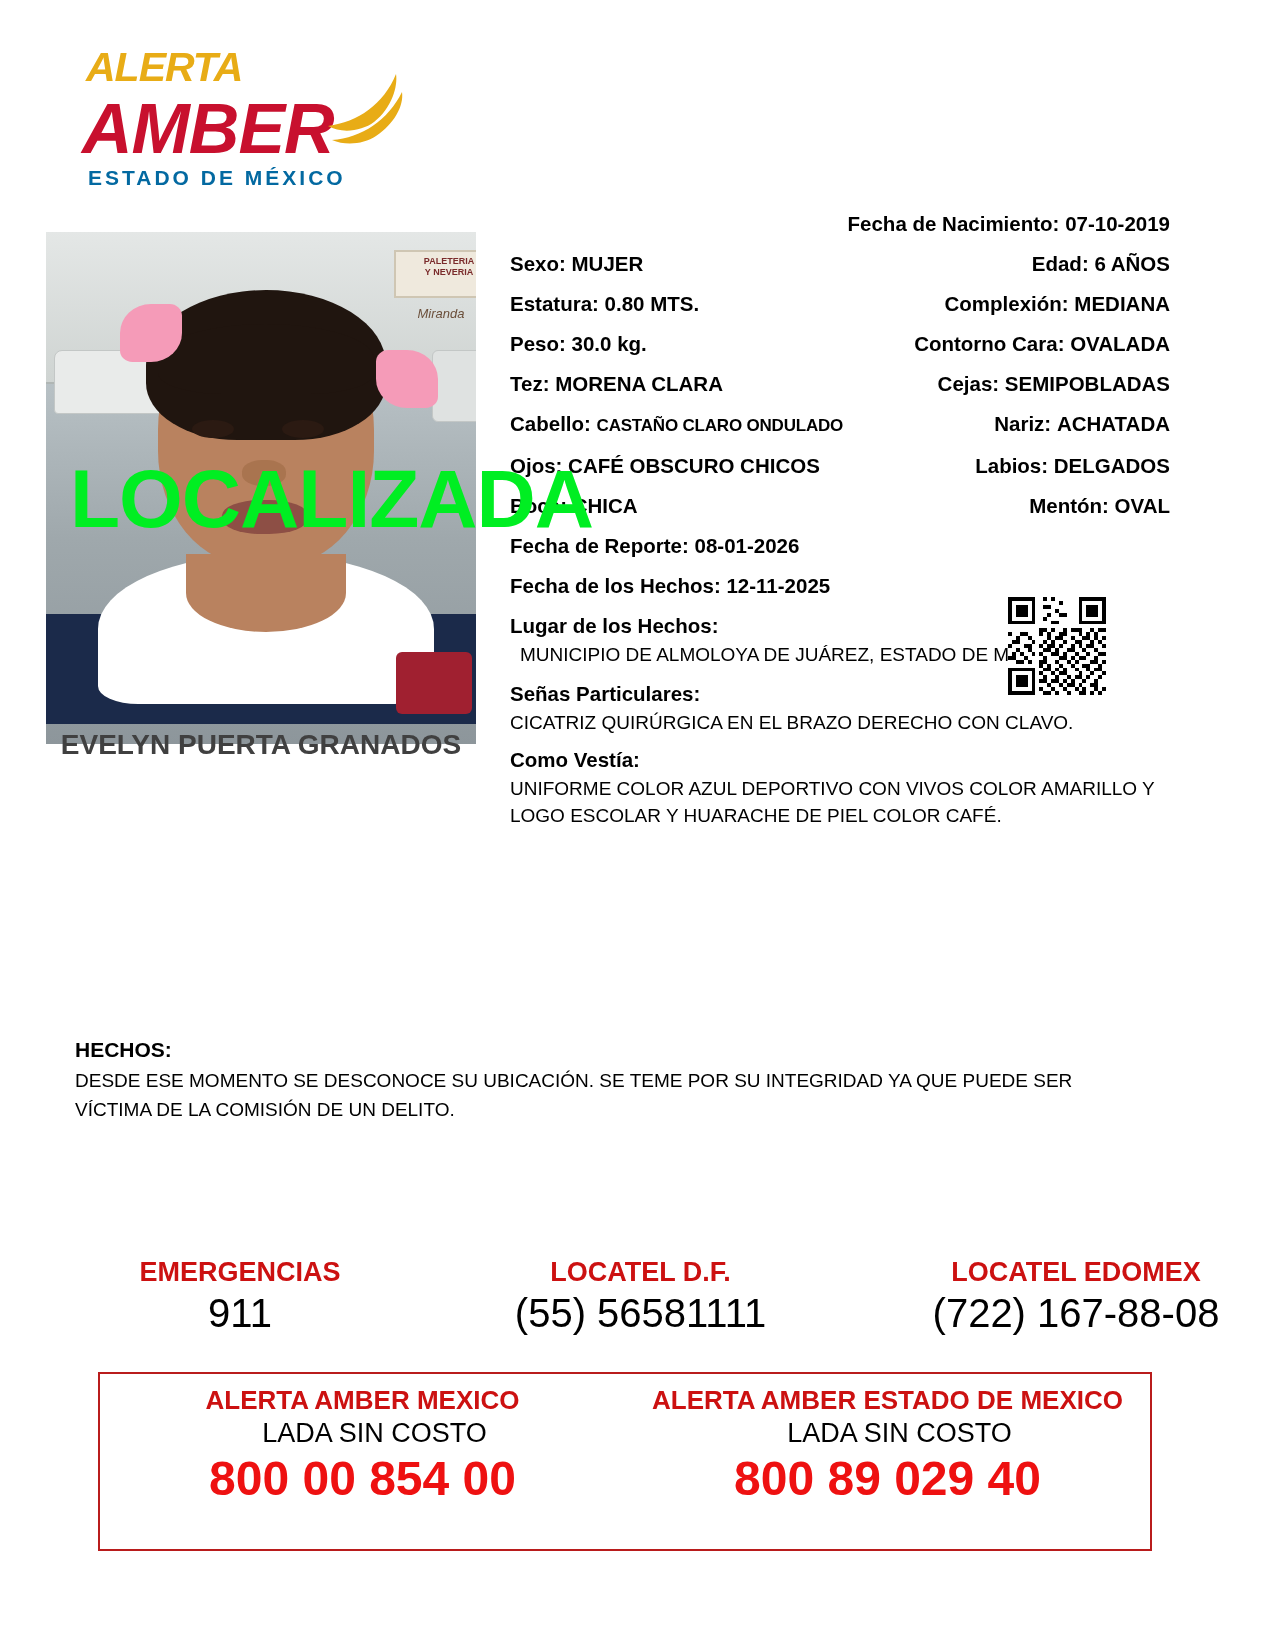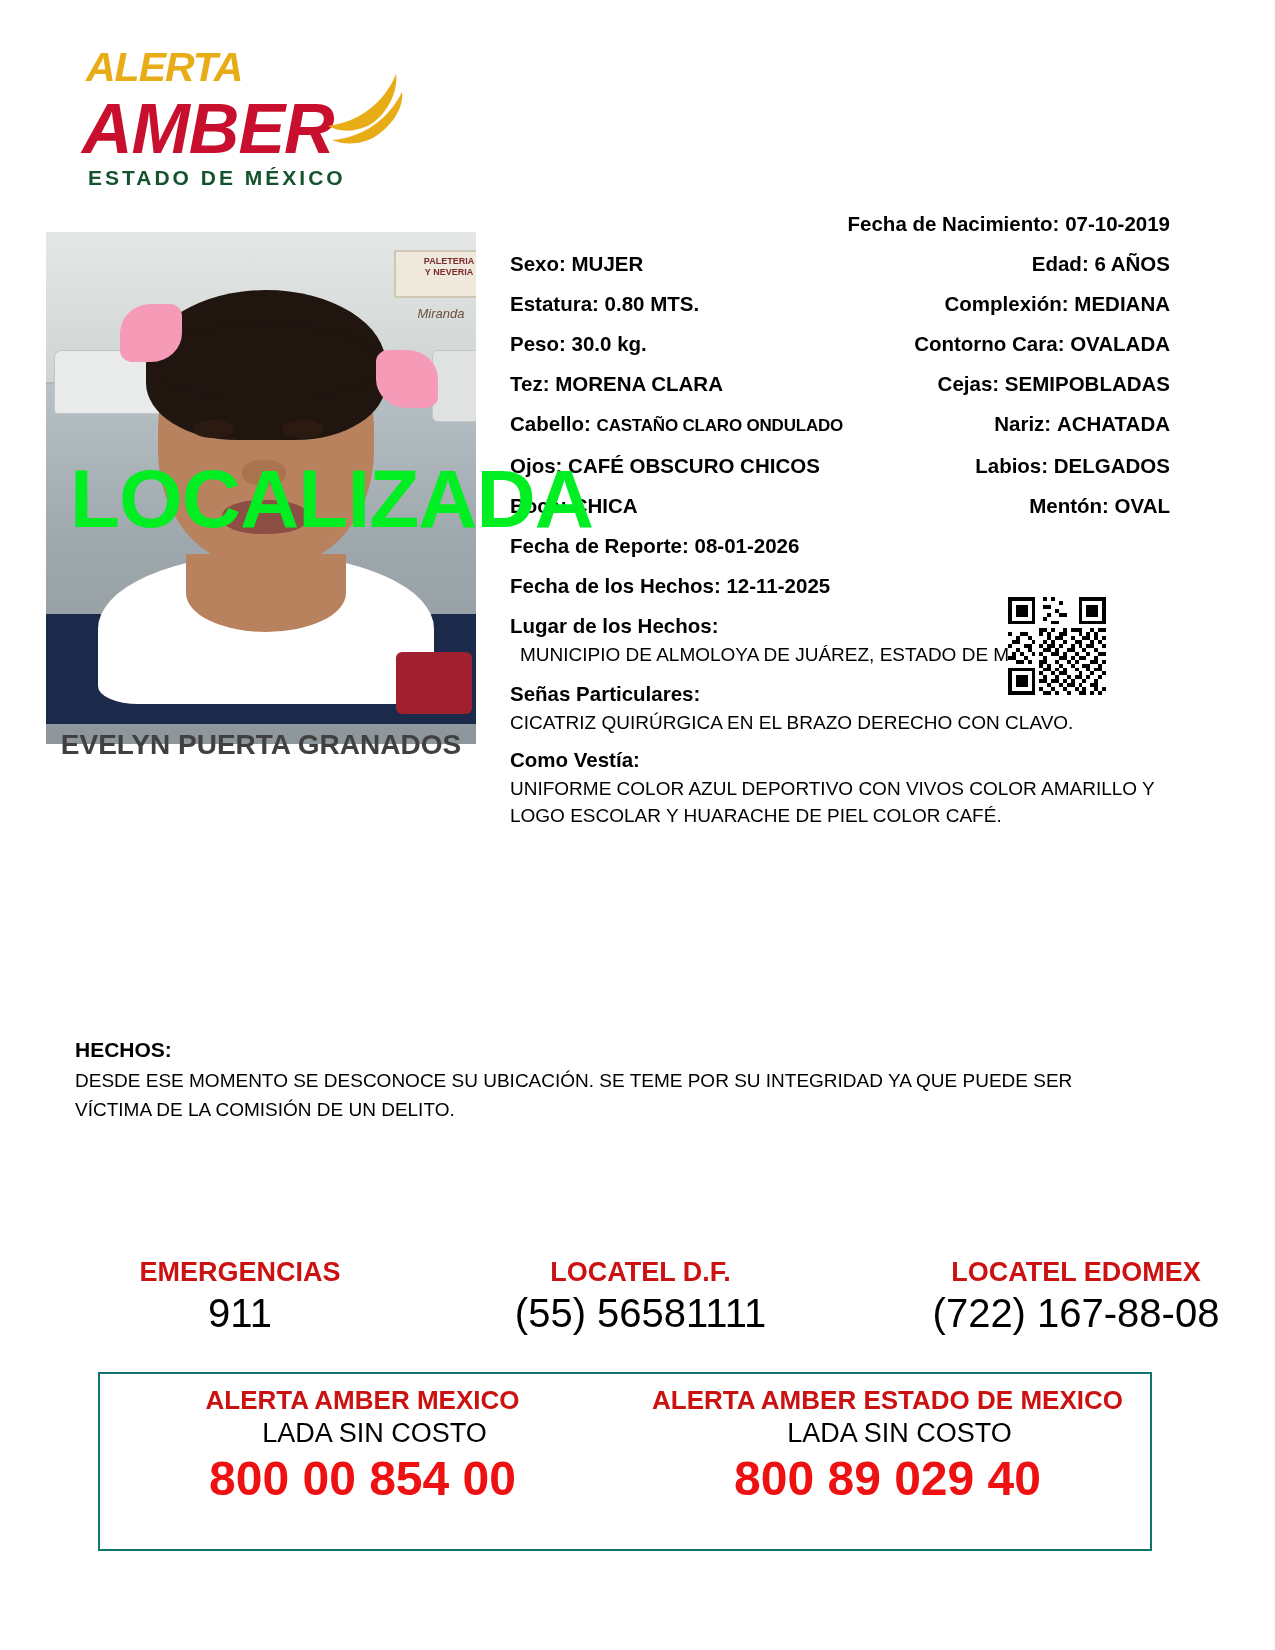--- a/index.html
+++ b/index.html
@@ -49,21 +49,21 @@
     color: #c8102e;
     line-height: 66px;
     margin: 0;
     padding-left: 4px;
   }
   .logo-sub {
     font-family: "Liberation Sans", sans-serif;
     font-weight: bold;
     font-size: 21px;
     letter-spacing: 3px;
-    color: #14532d;
+    color: #0369a1;
     margin: 0;
     padding-left: 10px;
     padding-top: 4px;
   }
   .logo-swoosh {
     position: absolute;
     right: 10px;
     top: 30px;
     width: 90px;
     height: 80px;
@@ -339,21 +339,21 @@
     font-weight: normal;
   }
 
   
   .bottom-box {
     position: absolute;
     left: 98px;
     top: 1372px;
     width: 1050px;
     height: 175px;
-    border: 2px solid #0f766e;
+    border: 2px solid #b91c1c;
     display: flex;
   }
   .bb-col {
     flex: 1;
     text-align: center;
     padding-top: 10px;
   }
   .bb-title {
     color: #cc1111;
     font-weight: bold;

